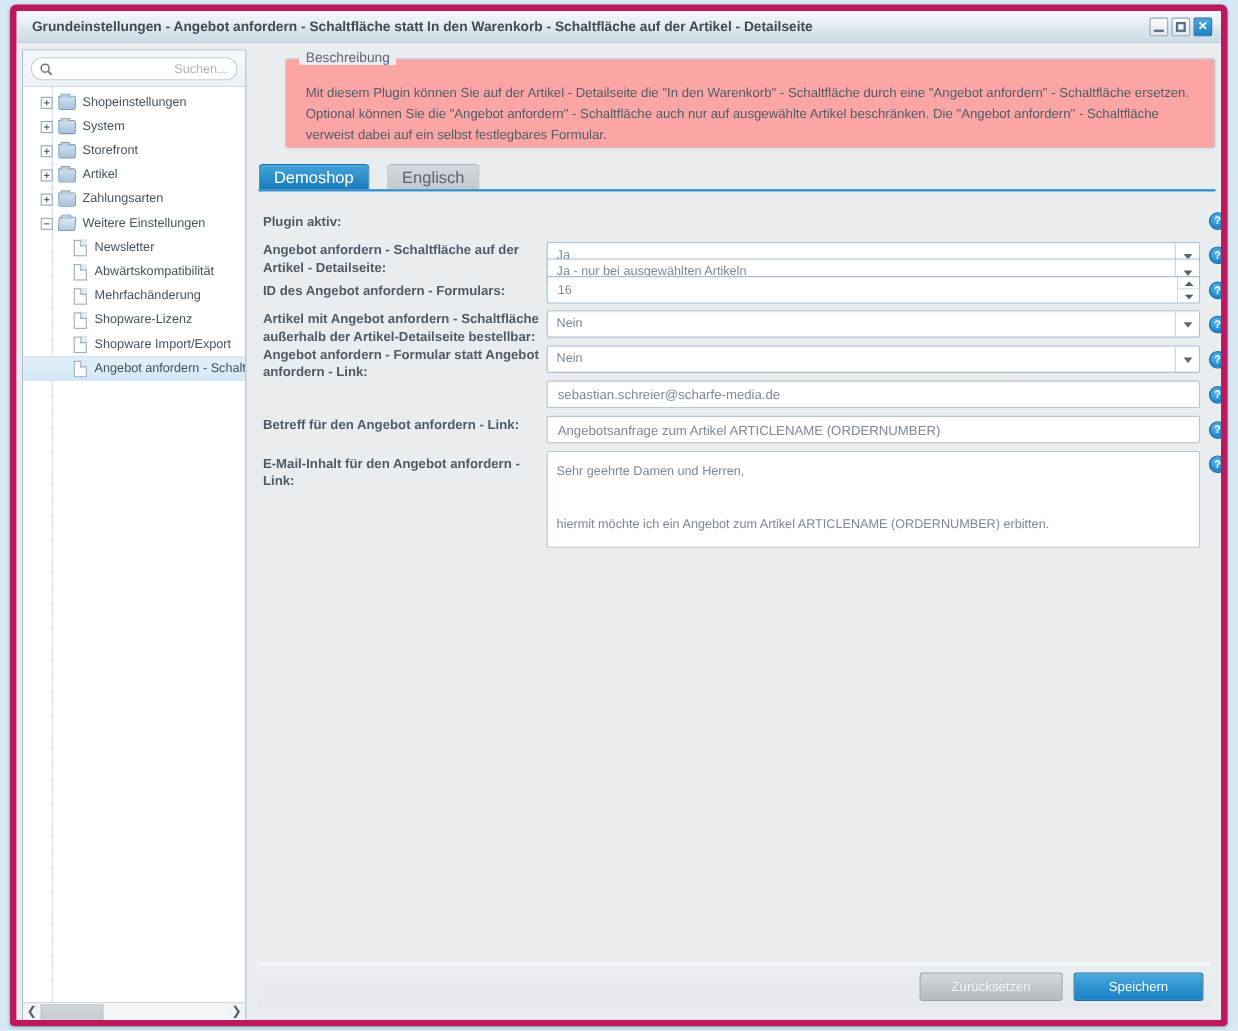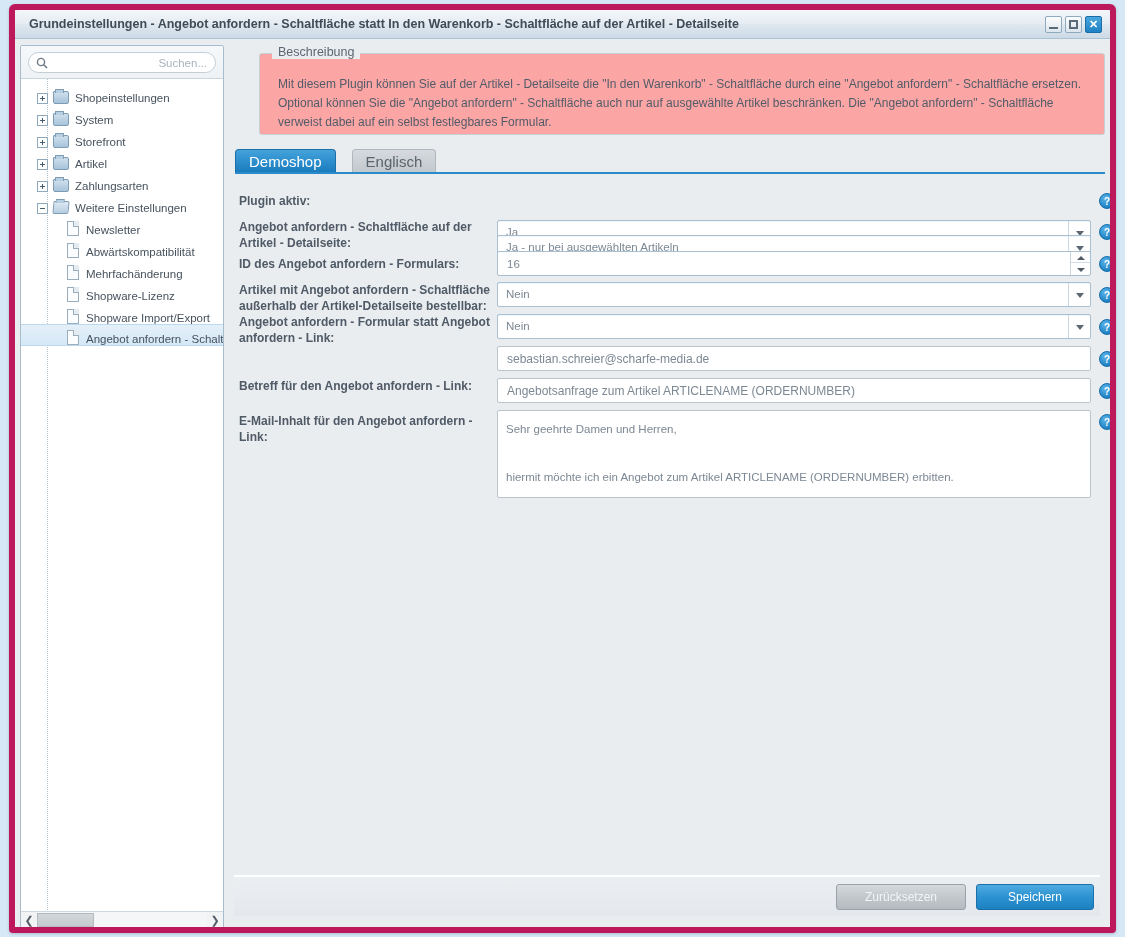--- a/index.html
+++ b/index.html
@@ -129,21 +129,21 @@
   .tree {
     position: absolute;
     left: 0; top: 33px; right: 0; bottom: 19px;
     overflow: hidden;
     padding-top: 3px;
   }
   .tnode {
     position: relative;
     height: 22px;
     display: flex;
-    align-items: flex-end;
+    align-items: center;
     cursor: pointer;
     white-space: nowrap;
     font-size: 11.5px;
     color: #46525e;
   }
   .tnode.lvl1 { padding-left: 16px; }
   .tnode.lvl2 { padding-left: 46px; }
   .tnode.sel {
     background: linear-gradient(to bottom, #e4f0f9, #d5e8f6);
     border-top: 1px solid #bcd9ef;

